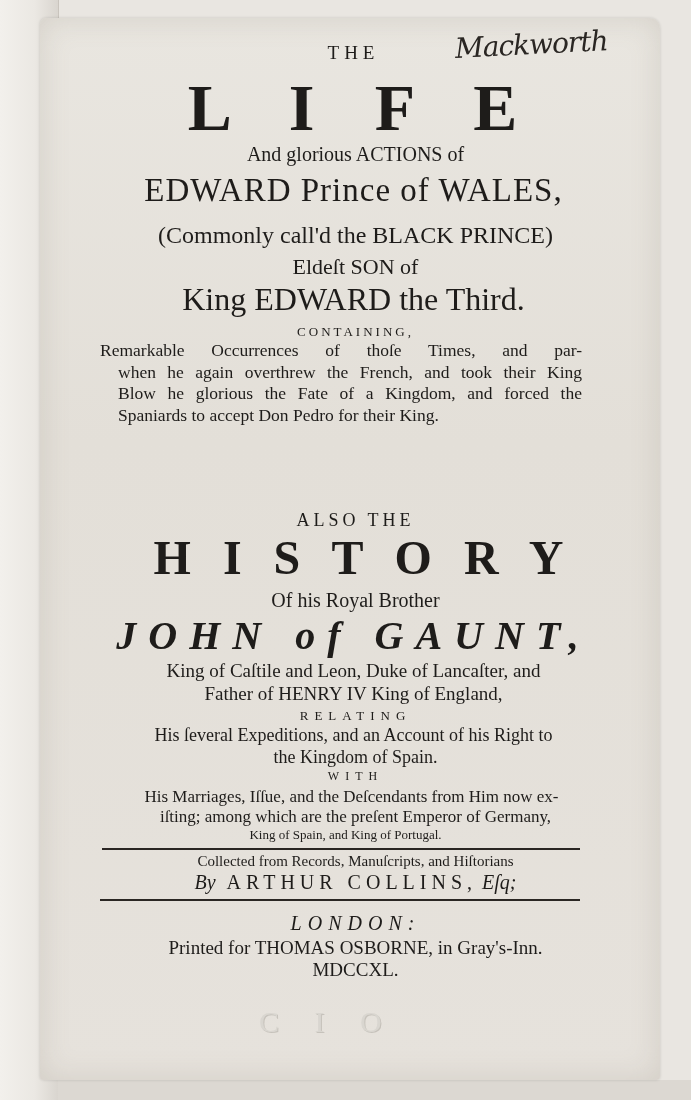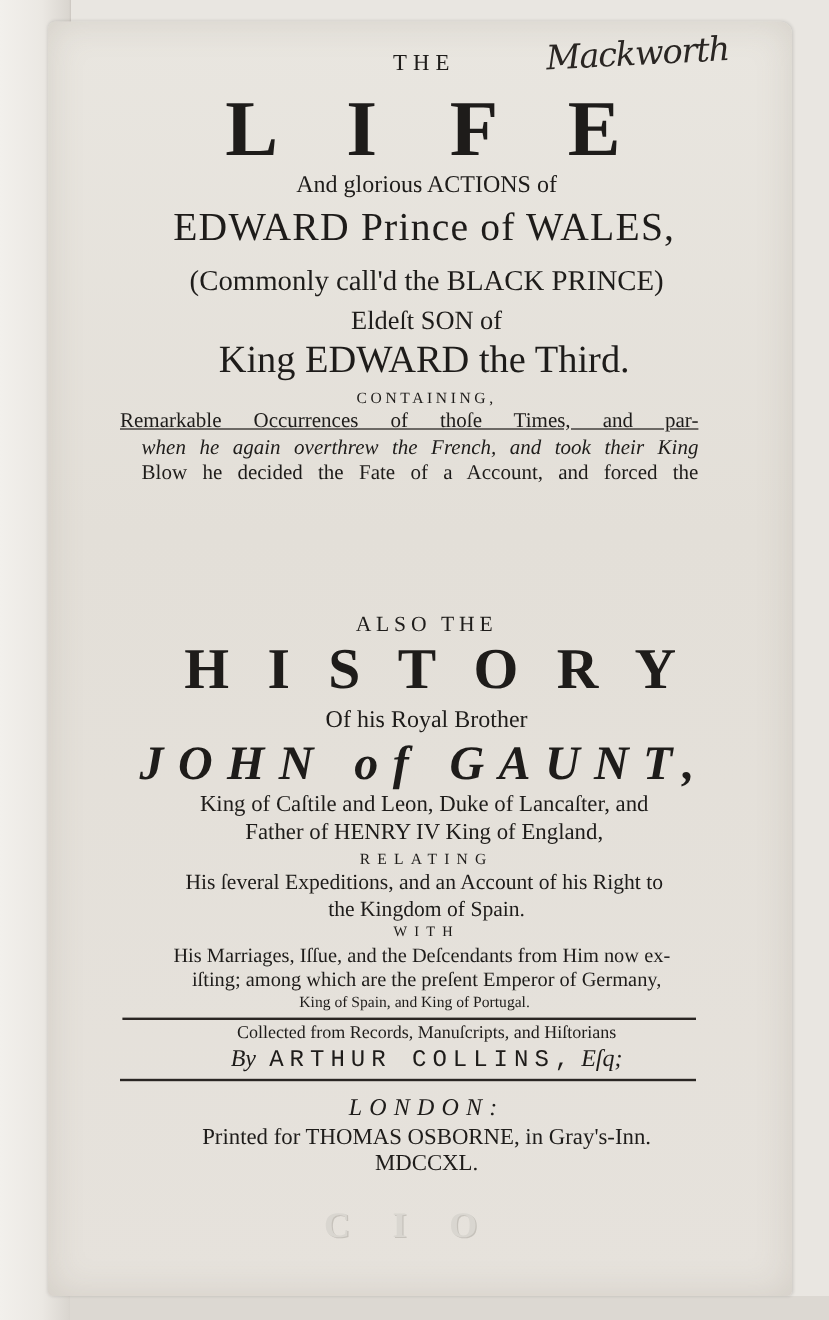--- a/index.html
+++ b/index.html
@@ -6,65 +6,66 @@
   body{width:691px;height:1100px;background:#e9e6e1;position:relative;overflow:hidden;font-family:"Liberation Serif","DejaVu Serif",serif;color:#1e1c1a;}
   .leftpage{position:absolute;left:0;top:0;width:58px;height:1100px;background:linear-gradient(90deg,#f2f0ec 0%,#ebe8e3 60%,#d9d5cf 100%);border-right:1px solid #c9c4bd;}
   .bg-bottom{position:absolute;left:58px;top:1080px;width:633px;height:20px;background:#dcd8d2;}
   .page{position:absolute;left:40px;top:18px;width:620px;height:1062px;background:linear-gradient(180deg,#e9e6e0 0%,#e3dfd8 40%,#e6e2dc 100%);border-radius:6px 10px 4px 4px;box-shadow:inset 0 0 30px rgba(120,110,95,0.18),0 0 3px rgba(0,0,0,0.15);}
   .c{position:absolute;left:0;width:691px;text-align:center;white-space:nowrap;}
   .sig{position:absolute;left:455px;top:28px;font-family:"DejaVu Serif",serif;font-style:italic;font-size:28px;color:#2a2623;transform:rotate(-3deg);letter-spacing:-1px;}
   .ital{font-style:italic;}
   .para{position:absolute;font-size:17.5px;line-height:21.5px;text-align:justify;}
   .para .l{display:block;text-align:justify;text-align-last:justify;white-space:nowrap;}
   .rule{position:absolute;height:2px;background:#2a2623;}
-  .stamp{position:absolute;left:270px;top:1005px;font-size:30px;color:#d9d6d0;letter-spacing:14px;text-shadow:1px 1px 0 #c6c2bb;font-weight:bold;}
+  .stamp{position:absolute;left:259px;top:1005px;font-size:30px;color:#d9d6d0;letter-spacing:14px;text-shadow:1px 1px 0 #c6c2bb;}
 </style>
 </head>
 <body>
 
 <div class="leftpage"></div>
 <div class="bg-bottom"></div>
 <div class="page"></div>
 
 <div class="sig">Mackworth</div>
 
 <div class="c" style="top:42px;font-size:19px;letter-spacing:5px;padding-left:8px;">THE</div>
 <div class="c" style="top:72px;font-size:66px;font-weight:bold;letter-spacing:22px;line-height:72px;padding-left:18px;">L I F E</div>
 <div class="c" style="top:143px;font-size:20px;padding-left:10px;">And glorious ACTIONS of</div>
 <div class="c" style="top:172px;font-size:33px;letter-spacing:1px;padding-left:8px;">EDWARD Prince of WALES,</div>
 <div class="c" style="top:222px;font-size:24px;padding-left:10px;">(Commonly call'd the BLACK PRINCE)</div>
 <div class="c" style="top:254px;font-size:22px;padding-left:10px;">Eldeſt SON of</div>
 <div class="c" style="top:281px;font-size:32px;padding-left:8px;">King EDWARD the Third.</div>
 
 <div class="c" style="top:324px;font-size:13px;letter-spacing:3px;padding-left:10px;">CONTAINING,</div>
 <div class="para" style="left:100px;top:340px;width:482px;">
-  <span class="l" style="margin-left:0;text-decoration:underline;">Remarkable Occurrences of thoſe Times, and par-</span>
-  <span class="l" style="margin-left:18px;font-style:italic;">when he again overthrew the French, and took their King</span>
-  <span class="l" style="margin-left:18px;">Blow he decided the Fate of a Account, and forced the</span>
+  <span class="l" style="margin-left:0;">Remarkable Occurrences of thoſe Times, and par-</span>
+  <span class="l" style="margin-left:18px;">when he again overthrew the French, and took their King</span>
+  <span class="l" style="margin-left:18px;">Blow he glorious the Fate of a Kingdom, and forced the</span>
+  <span class="l" style="margin-left:18px;text-align-last:left;">Spaniards to accept Don Pedro for their King.</span>
 </div>
 
 <div class="c" style="top:510px;font-size:18px;letter-spacing:4px;padding-left:10px;">ALSO THE</div>
 <div class="c" style="top:530px;font-size:48px;font-weight:bold;letter-spacing:10px;padding-left:18px;">H I S T O R Y</div>
 <div class="c" style="top:589px;font-size:20px;padding-left:10px;">Of his Royal Brother</div>
 <div class="c ital" style="top:612px;font-size:40px;font-weight:bold;letter-spacing:12px;padding-left:8px;">JOHN of GAUNT,</div>
 <div class="c" style="top:660px;font-size:19px;padding-left:8px;">King of Caſtile and Leon, Duke of Lancaſter, and</div>
 <div class="c" style="top:683px;font-size:19px;padding-left:8px;">Father of HENRY IV King of England,</div>
 <div class="c" style="top:708px;font-size:13px;letter-spacing:6px;padding-left:10px;">RELATING</div>
 <div class="c" style="top:725px;font-size:18px;padding-left:8px;">His ſeveral Expeditions, and an Account of his Right to</div>
 <div class="c" style="top:747px;font-size:18px;padding-left:10px;">the Kingdom of Spain.</div>
 <div class="c" style="top:769px;font-size:12px;letter-spacing:6px;padding-left:10px;">WITH</div>
 <div class="c" style="top:787px;font-size:17px;padding-left:6px;">His Marriages, Iſſue, and the Deſcendants from Him now ex-</div>
 <div class="c" style="top:807px;font-size:17px;padding-left:10px;">iſting; among which are the preſent Emperor of Germany,</div>
 <div class="c" style="top:827px;font-size:13px;">King of Spain, and King of Portugal.</div>
 
 <div class="rule" style="left:102px;top:848px;width:478px;"></div>
 <div class="c" style="top:853px;font-size:15px;padding-left:10px;">Collected from Records, Manuſcripts, and Hiſtorians</div>
 <div class="c" style="top:871px;font-size:20px;padding-left:10px;">
   <span class="ital">By</span>
-  <span style="letter-spacing:5px;margin-left:6px;font-family:Liberation Mono, monospace;">ARTHUR COLLINS,</span>
+  <span style="letter-spacing:5px;margin-left:6px;">ARTHUR COLLINS,</span>
   <span class="ital">Eſq;</span>
 </div>
 <div class="rule" style="left:100px;top:899px;width:480px;"></div>
 
 <div class="c ital" style="top:912px;font-size:20px;letter-spacing:6px;padding-left:10px;">LONDON:</div>
 <div class="c" style="top:937px;font-size:19px;padding-left:10px;">Printed for THOMAS OSBORNE, in Gray's-Inn.</div>
 <div class="c" style="top:959px;font-size:19px;padding-left:10px;">MDCCXL.</div>
 
 <div class="stamp">C I O</div>
 

